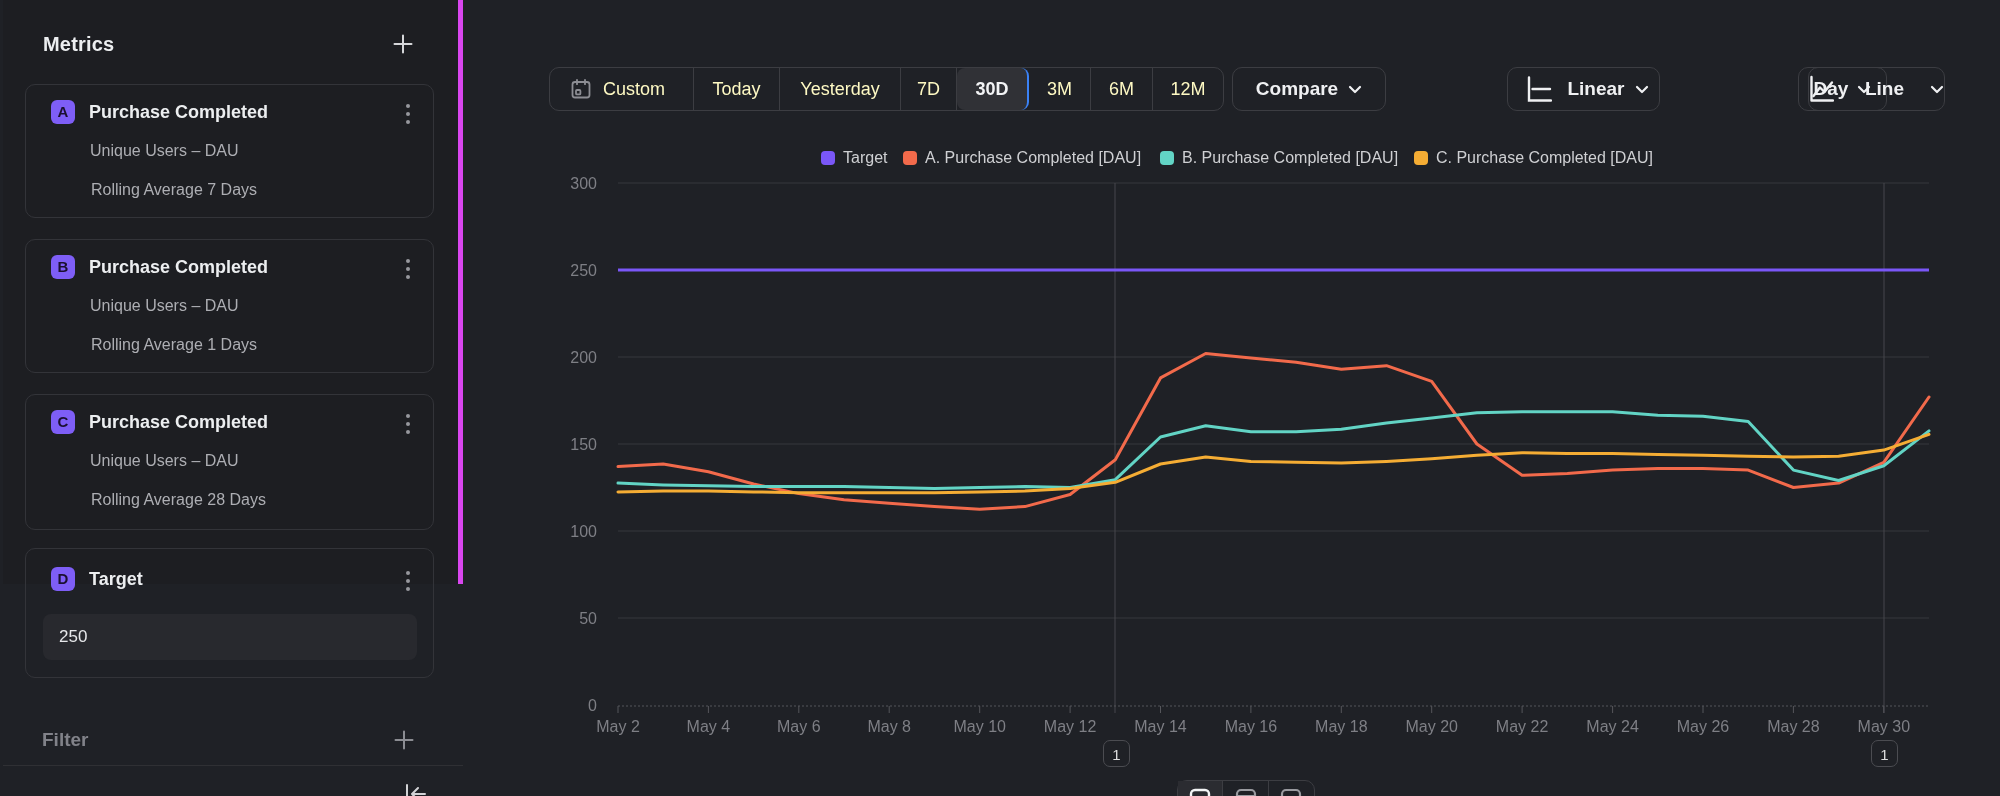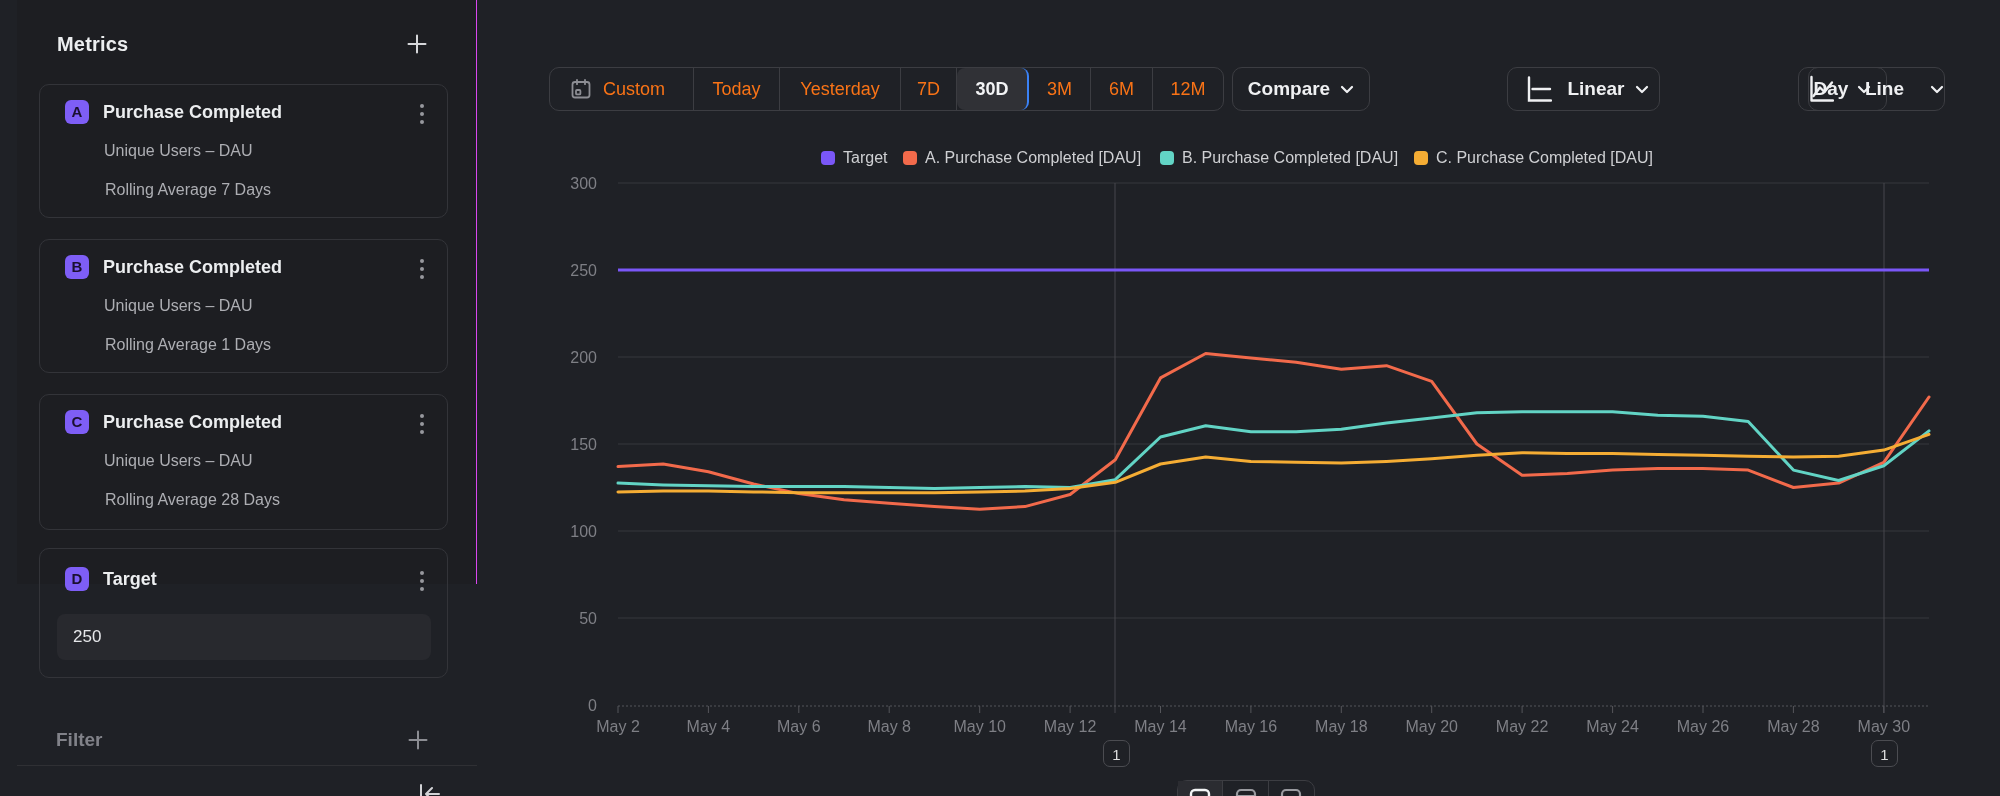--- a/index.html
+++ b/index.html
@@ -1,36 +1,36 @@
 <!DOCTYPE html>
 <html><head>
 <meta charset="utf-8">
 <style>
 * { margin:0; padding:0; box-sizing:border-box; }
 html,body { width:2000px; height:796px; overflow:hidden; }
 body { background:#1f2126; font-family:"Liberation Sans", sans-serif; position:relative; }
 .abs { position:absolute; }
 
 
-#sidebar { position:absolute; left:17px; top:0; width:460px; height:584px; background:#1d1e22; border-right:1px solid #d946ef; }
+#sidebar { position:absolute; left:3px; top:0; width:460px; height:584px; background:#1d1e22; border-right:5px solid #d946ef; }
 .sb-title { position:absolute; left:40px; top:33px; font-size:20px; font-weight:700; color:#eceef0; letter-spacing:.2px; }
 .card { position:absolute; left:22px; width:409px; border:1px solid #333439; border-radius:10px; }
 .badge { position:absolute; left:25px; top:15px; width:24px; height:24px; border-radius:6px; background:#7e5ef6; color:#1b1030; font-size:15px; font-weight:700; text-align:center; line-height:24px; }
 .card-title { position:absolute; left:63px; top:17px; font-size:18px; font-weight:700; color:#eceef0; }
 .kebab { position:absolute; right:23px; top:19px; width:4px; }
 .kebab i { display:block; width:4px; height:4px; border-radius:50%; background:#97989d; margin-bottom:4px; }
 .sub1 { position:absolute; left:64px; top:57px; font-size:16px; color:#adaeb3; }
 .sub2 { position:absolute; left:65px; top:96px; font-size:16px; color:#adaeb3; }
 .tg-input { position:absolute; left:17px; top:65px; width:374px; height:46px; background:#28292e; border-radius:8px; color:#e6e7ea; font-size:17px; line-height:46px; padding-left:16px; }
 .plus { stroke:#d6d7da; stroke-width:2; stroke-linecap:round; }
 .filter-lbl { position:absolute; left:39px; top:729px; font-size:19px; font-weight:700; color:#818289; }
 
 
 .seg-wrap { position:absolute; left:549px; top:67px; width:675px; height:44px; border:1px solid #3c3d42; border-radius:10px; display:flex; }
-.seg { height:100%; border-right:1px solid #3c3d42; color:#f97316; font-size:18px; display:flex; align-items:center; justify-content:center; }
+.seg { height:100%; border-right:1px solid #3c3d42; color:#fef9c3; font-size:18px; display:flex; align-items:center; justify-content:center; }
 .seg:last-child { border-right:none; }
 .seg.active { background:#303136; color:#f2f3f5; font-weight:700; border-radius:8px; border-right:2px solid #3b82f6; }
 .btn { position:absolute; top:67px; height:44px; border:1px solid #3c3d42; border-radius:10px; display:flex; align-items:center; justify-content:center; color:#eff0f2; font-size:19px; font-weight:700; }
 .chev { stroke:#eff0f2; stroke-width:2.2; fill:none; stroke-linecap:round; stroke-linejoin:round; }
 .sw { position:absolute; top:151px; width:14px; height:14px; border-radius:4px; }
 .lg-t { position:absolute; top:149px; font-size:16px; color:#cfd0d3; }
 
 
 .ann { position:absolute; top:740px; width:27px; height:27px; border:1px solid #4b4c51; border-radius:7px; color:#dcddde; font-size:15px; text-align:center; line-height:27px; background:#1f2126; }
 
@@ -117,21 +117,21 @@
   </div>
   <div class="seg" style="width:86px">Today</div>
   <div class="seg" style="width:121px">Yesterday</div>
   <div class="seg" style="width:56px">7D</div>
   <div class="seg active" style="width:72px">30D</div>
   <div class="seg" style="width:62px">3M</div>
   <div class="seg" style="width:62px">6M</div>
   <div class="seg" style="width:70px">12M</div>
 </div>
 
-<div class="btn" style="left:1232px;width:138px;">Compare
+<div class="btn" style="left:1232px;width:154px;">Compare
   <svg class="chev" style="margin-left:10px" width="14" height="9" viewBox="0 0 14 9">
       <path d="M2 2 L7 7 L12 2"></path>
     </svg>
 </div>
 
 <div class="btn" style="left:1507px;width:153px;padding-left:8px;">
   <svg width="26" height="28" viewBox="0 0 26 28" fill="none" stroke="#eff0f2" stroke-width="2.4" stroke-linecap="round" style="margin-right:15px">
     <path d="M3 2.5 V25.5 H25"></path>
     <path d="M6.5 14 H24"></path>
   </svg>

